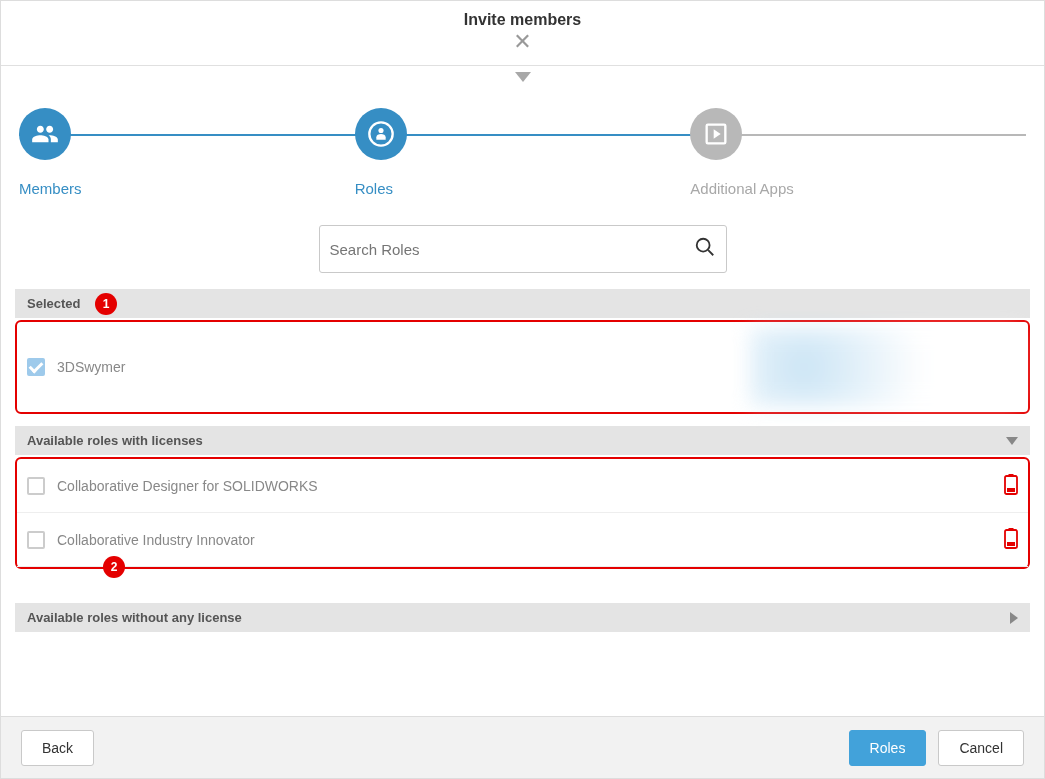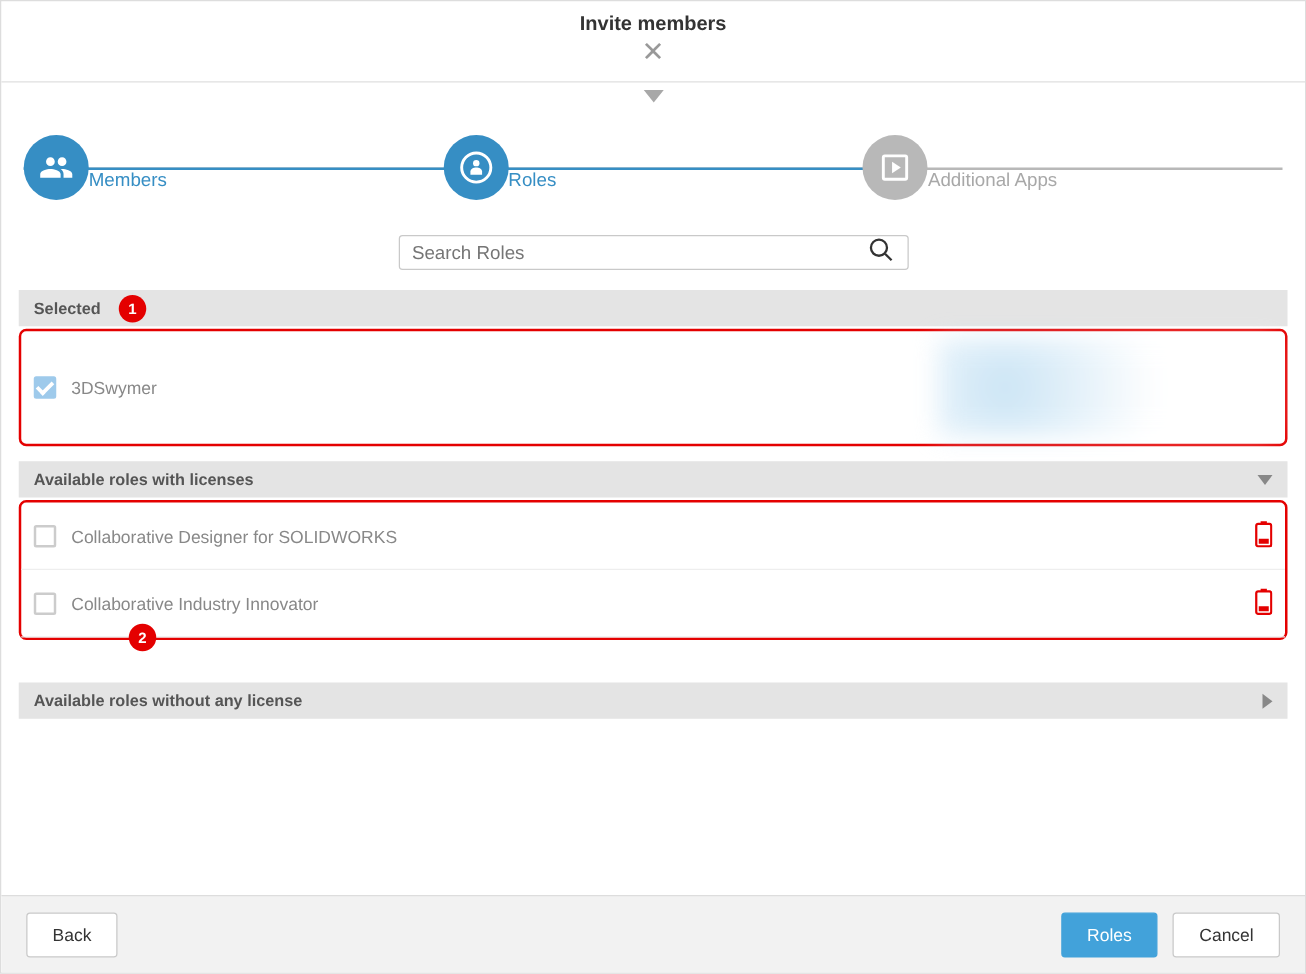--- a/index.html
+++ b/index.html
@@ -38,35 +38,35 @@
     position: relative;
     display: flex;
     justify-content: space-between;
     margin: 18px 4px 0 4px;
   }
   .step-line {
     position: absolute; top: 26px; left: 0; right: 0; height: 2px; background: #b8b8b8;
   }
   .step-line.active-half { background: #368ec4; right: 33.3%; }
   .step {
-    flex: 1; display: flex; flex-direction: row; align-items: center; position: relative;
+    flex: 1; display: flex; flex-direction: column; position: relative;
   }
   .step .circle {
     width: 52px; height: 52px; border-radius: 50%; background: #b8b8b8;
     display: flex; align-items: center; justify-content: center; z-index: 2;
   }
   .step .circle.active, .step .circle.completed { background: #368ec4; }
   .step .circle svg { width: 28px; height: 28px; fill: #fff; }
   .step .label { margin-top: 20px; font-size: 15px; color: #368ec4; }
   .step .label.inactive { color: #a8a8a8; }
 
   
   .search-wrap { display: flex; justify-content: center; margin: 28px 0 16px 0; }
   .search-box {
-    width: 408px; height: 28px; border: 1px solid #c9c9c9; border-radius: 3px;
+    width: 408px; height: 48px; border: 1px solid #c9c9c9; border-radius: 3px;
     display: flex; align-items: center; padding: 0 10px;
   }
   .search-box input {
     flex: 1; border: none; outline: none; font-size: 15px; color: #555; background: transparent;
   }
   .search-box svg { width: 22px; height: 22px; stroke: #333; fill: none; stroke-width: 2; }
 
   
   .section-header {
     background: #e4e4e4; padding: 7px 12px; font-size: 13px; font-weight: bold; color: #555;

